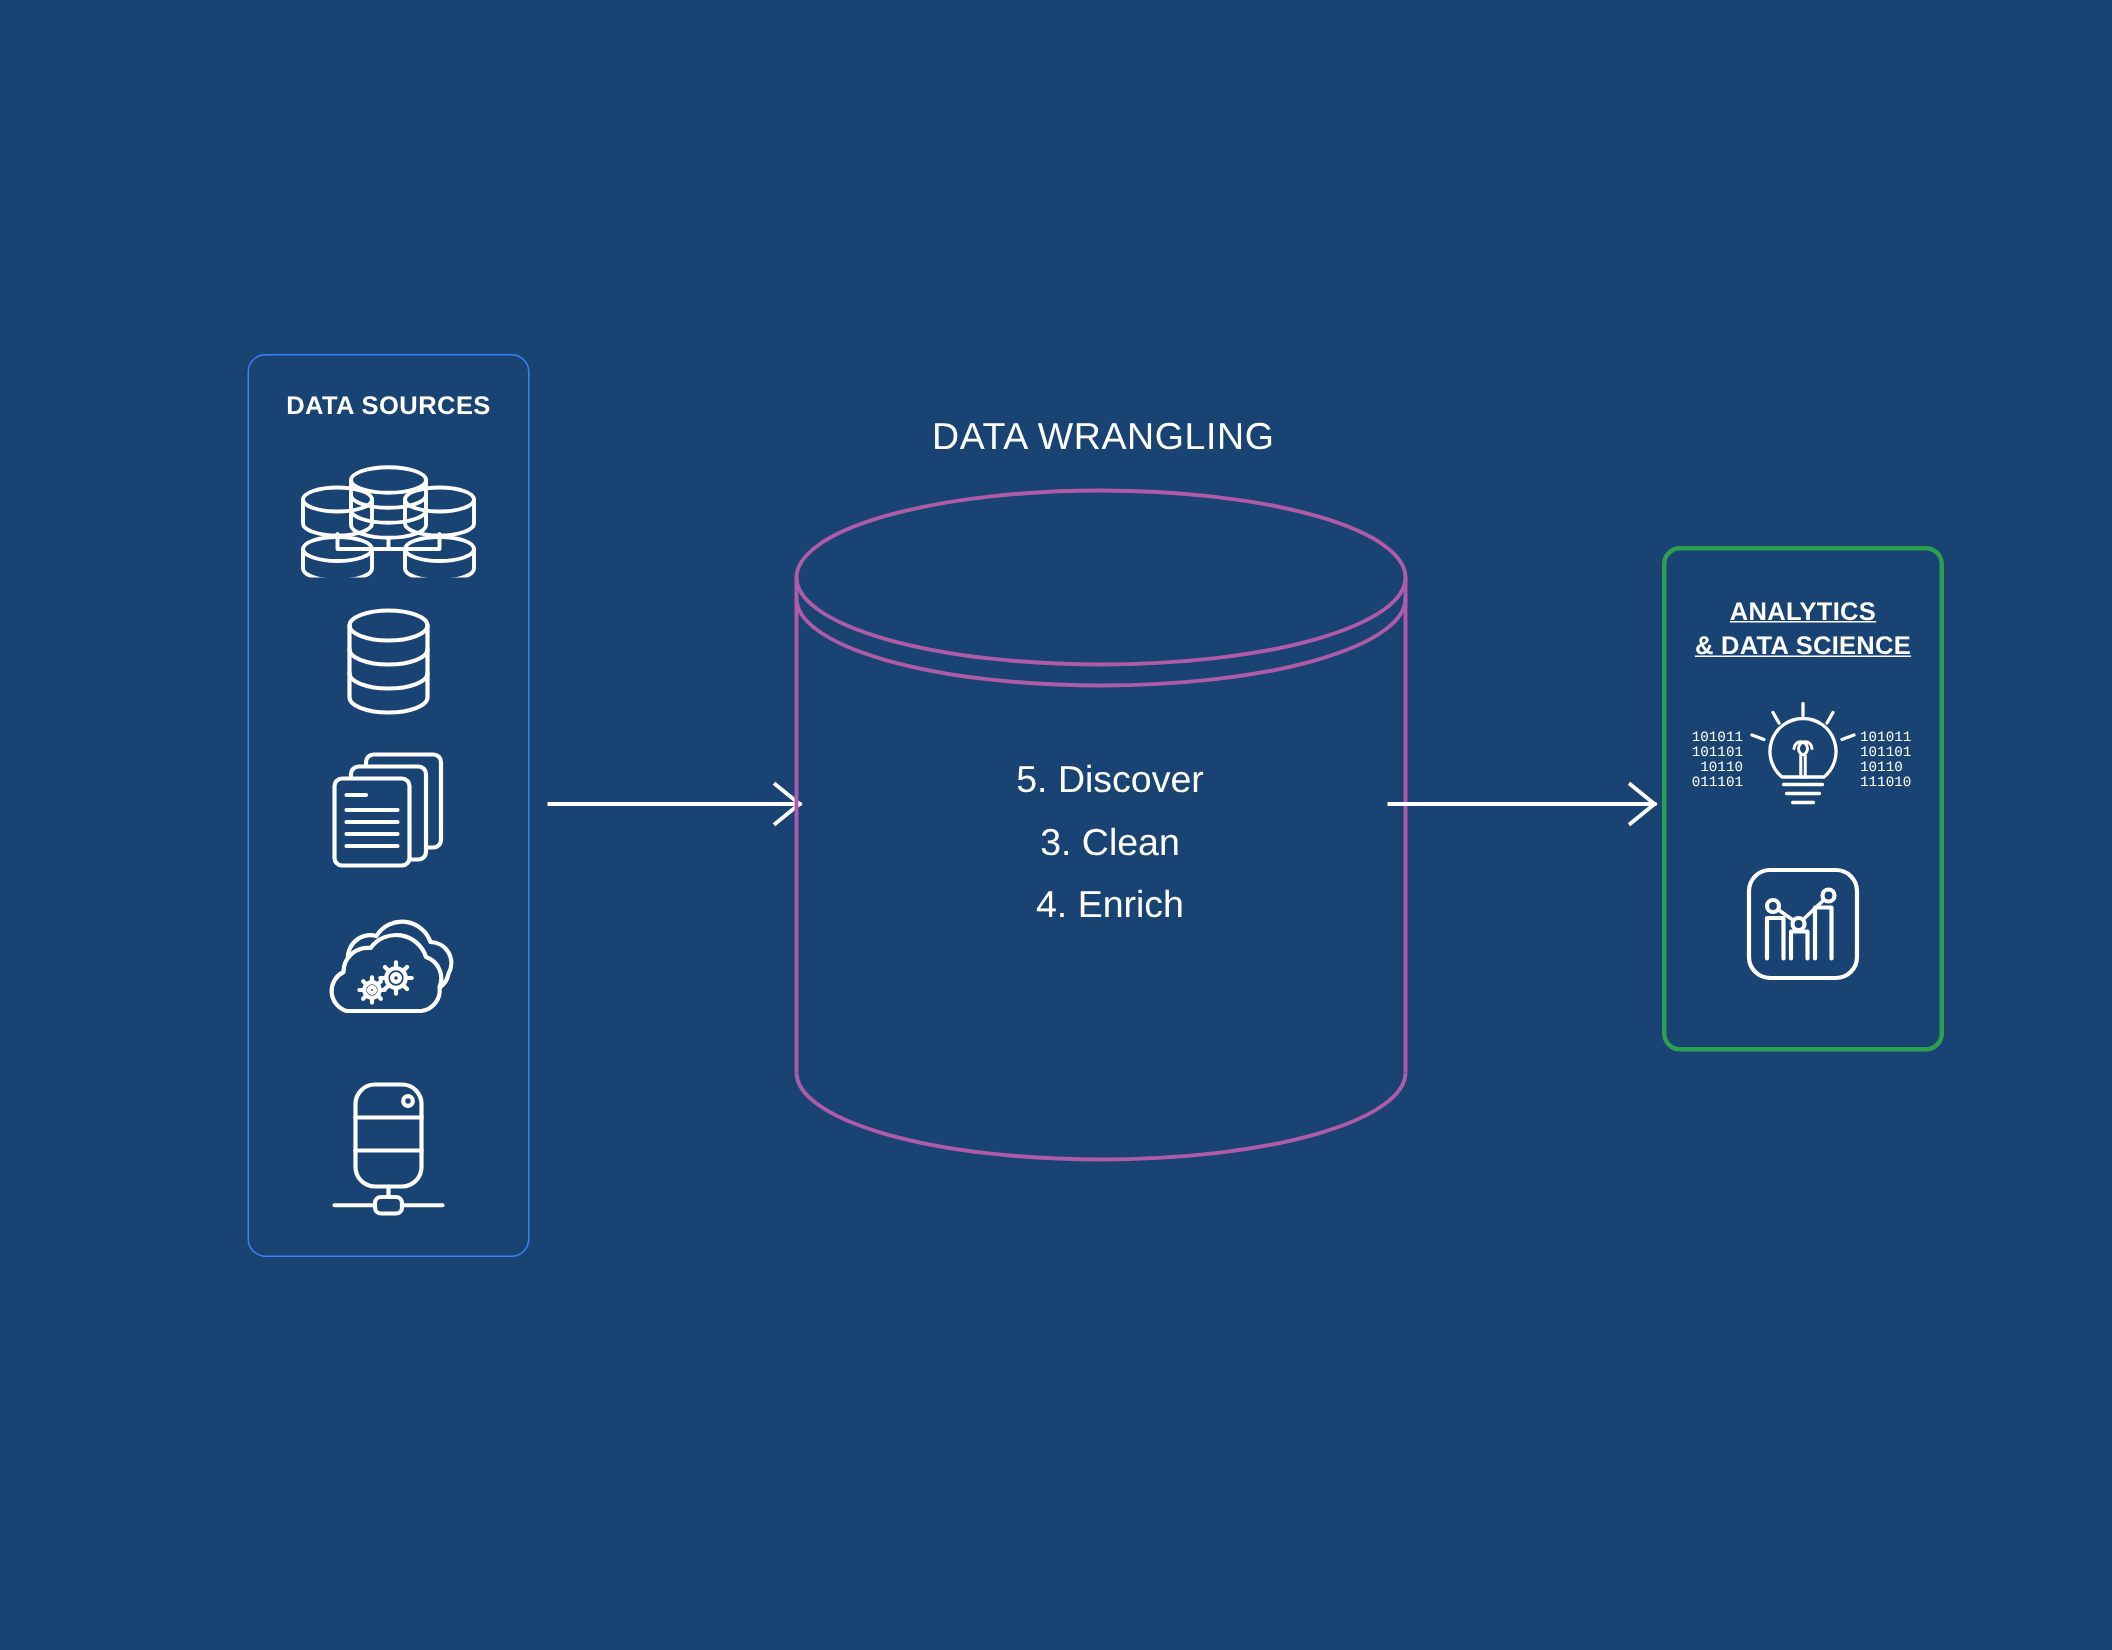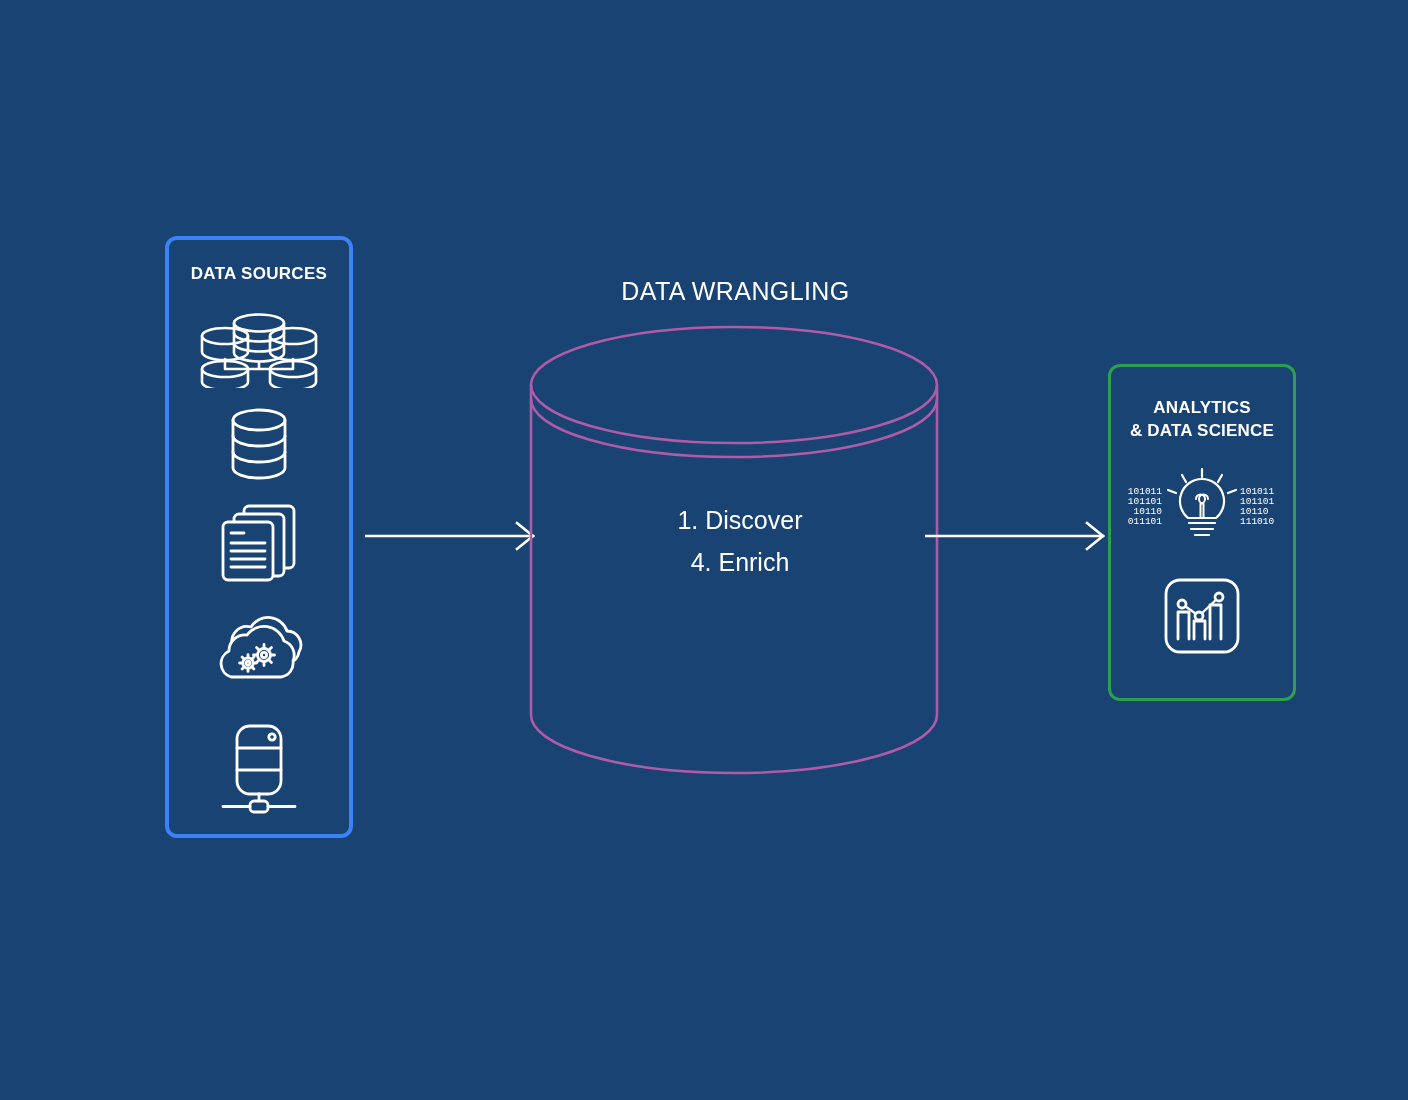--- a/index.html
+++ b/index.html
@@ -16,21 +16,21 @@
     font-family: "Liberation Sans", sans-serif;
   }
 
   
   #sources-panel {
     position: absolute;
     left: 165px;
     top: 236px;
     width: 188px;
     height: 602px;
-    border: 4px solid #3b82f6;
+    border: 1px solid #3b82f6;
     border-radius: 12px;
     box-sizing: border-box;
   }
   #sources-title {
     position: absolute;
     left: 0;
     top: 24px;
     width: 100%;
     text-align: center;
     color: #ffffff;
@@ -92,20 +92,21 @@
     position: absolute;
     left: 0;
     top: 29px;
     width: 100%;
     text-align: center;
     color: #ffffff;
     font-size: 17px;
     font-weight: bold;
     line-height: 23px;
     letter-spacing: 0.2px;
+    text-decoration: underline;
   }
   .an-icon {
     position: absolute;
     left: 50%;
     transform: translateX(-50%);
   }
 
   
   .arrow-svg { position: absolute; }
   #arrow-left-svg  { left: 365px; top: 515px; }
@@ -235,21 +236,22 @@
       <path d="M3 60 A203 58 0 0 0 409 60" transform="translate(0,14)"></path>
 
       <path d="M3 60 L3 390"></path>
       <path d="M409 60 L409 390"></path>
 
       <path d="M3 390 A203 58 0 0 0 409 390"></path>
     </g>
   </svg>
 
   <div id="steps-list">
-    <div class="step-item">1. Discover</div>
+    <div class="step-item">5. Discover</div>
+    <div class="step-item">3. Clean</div>
     <div class="step-item">4. Enrich</div>
   </div>
 
   <svg id="arrow-right-svg" class="arrow-svg" width="185" height="42" viewBox="0 0 185 42">
     <g fill="none" stroke="#ffffff" stroke-width="2.6" stroke-linecap="square">
       <path d="M0 21 L178 21"></path>
       <path d="M162 8 L178 21 L162 34"></path>
     </g>
   </svg>
 

